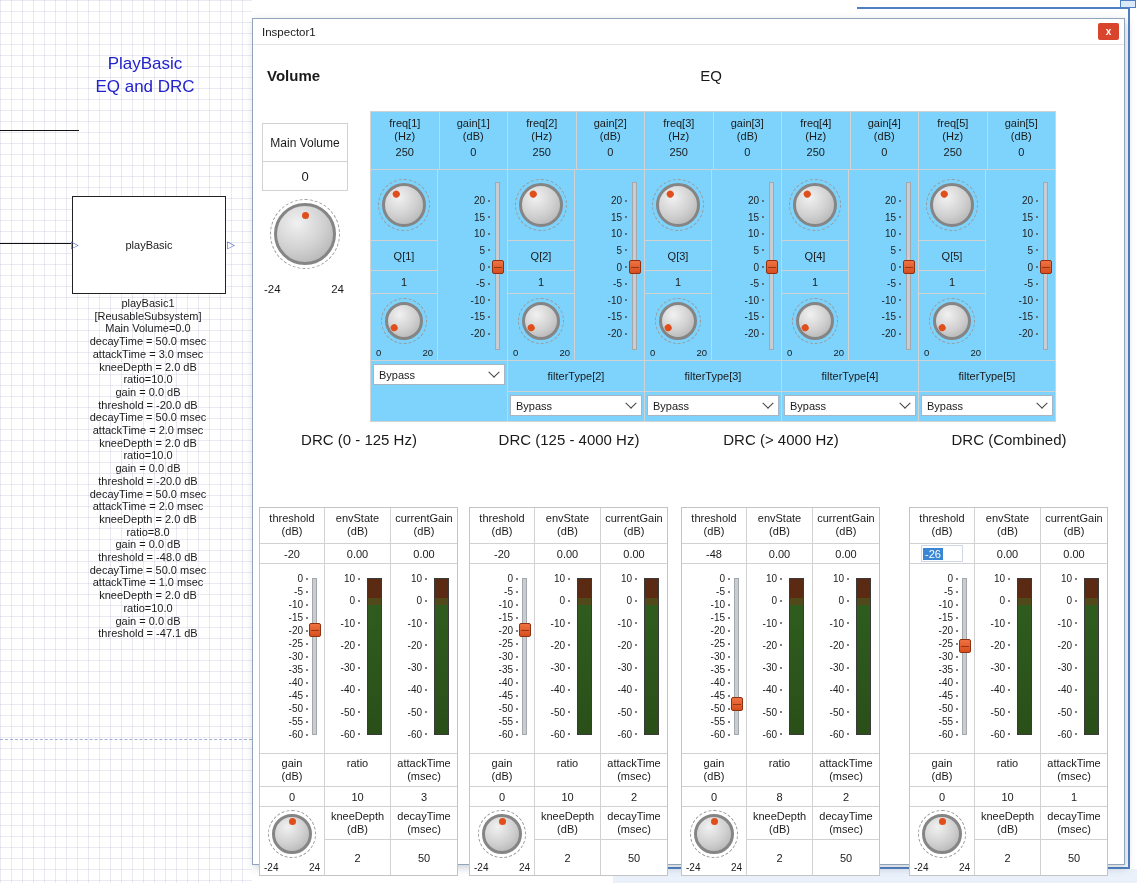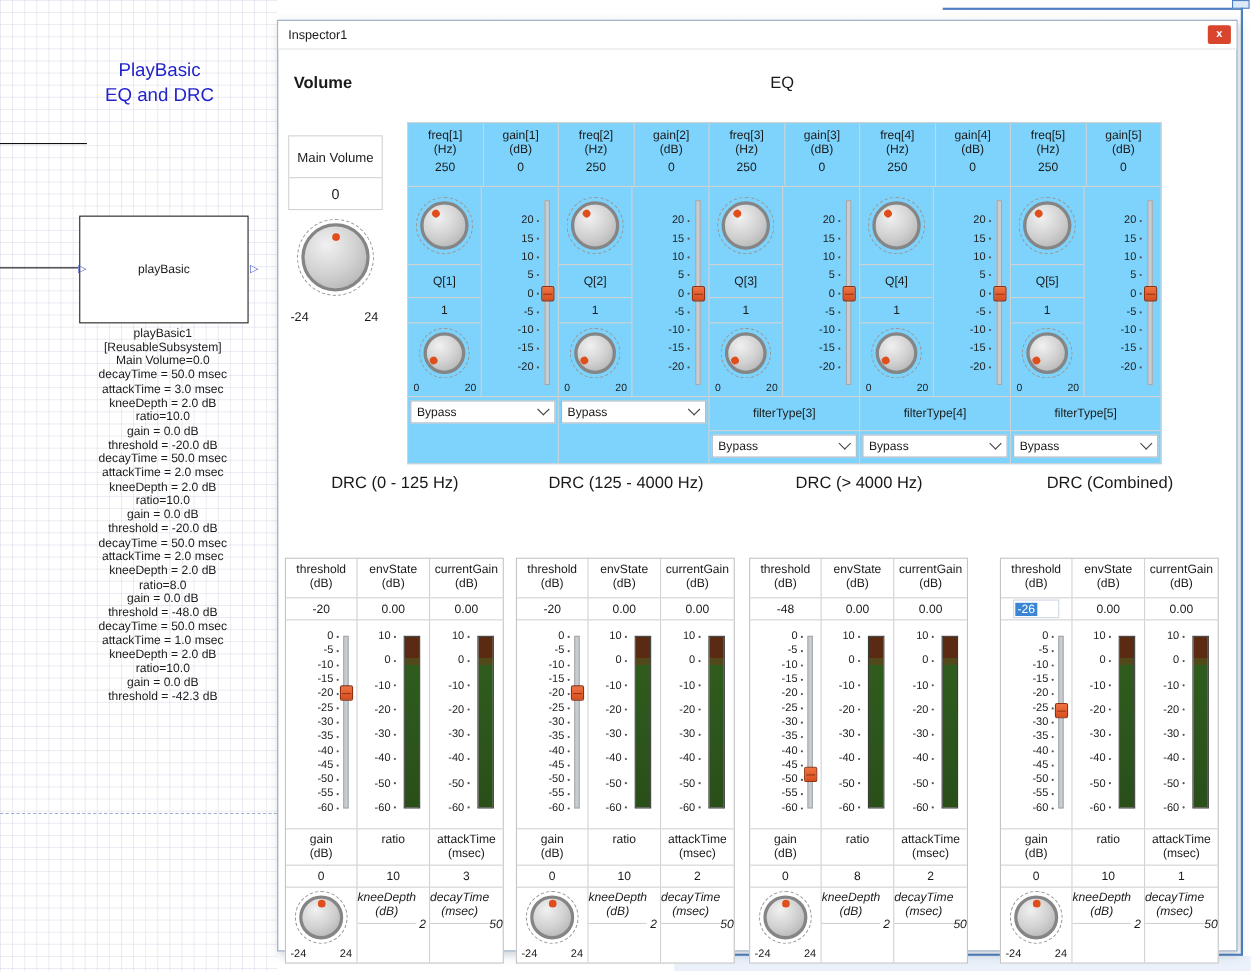--- a/index.html
+++ b/index.html
@@ -112,21 +112,21 @@
   .drc-h{position:absolute;top:412px;width:200px;text-align:center;font-size:15px;}
   .drc-panel{position:absolute;top:488px;width:199px;border:1px solid #c4c4c4;background:#fff;box-sizing:border-box;}
   .dg{display:grid;grid-template-columns:65px 66px 66px;}
   .c{box-sizing:border-box;position:relative;font-size:11px;}
   .br{border-right:1px solid var(--line);} .bb{border-bottom:1px solid var(--line);}
   .lbl{height:36px;text-align:center;padding-top:4px;line-height:13px;}
   .v{height:20px;display:flex;align-items:center;justify-content:center;}
   .body{height:190px;}
   .lbl2{height:33px;text-align:center;padding-top:3px;line-height:13px;}
   .bot{height:68px;}
-  .stack{display:flex;flex-direction:row;font-style:italic;}
+  .stack{display:flex;flex-direction:column;}
   .slabel{height:33px;border-bottom:1px solid var(--line);text-align:center;padding-top:3px;line-height:13px;box-sizing:border-box;}
   .sval{flex:1;display:flex;align-items:center;justify-content:center;}
   .knobcell{display:flex;justify-content:center;padding-top:3px;}
   .kmin2{position:absolute;left:4px;bottom:2px;font-size:10px;}
   .kmax2{position:absolute;right:4px;bottom:2px;font-size:10px;}
   .editfield{background:#fff;box-shadow:0 0 0 1px #cfd8e4;height:15px;min-width:38px;display:flex;align-items:center;padding:0 1px;text-align:center;}
   .sel{background:#3a86d4;color:#fff;padding:0 2px;}
 </style>
 </head>
 <body>
@@ -163,21 +163,21 @@
       <div>attackTime = 2.0 msec</div>
       <div>kneeDepth = 2.0 dB</div>
       <div>ratio=8.0</div>
       <div>gain = 0.0 dB</div>
       <div>threshold = -48.0 dB</div>
       <div>decayTime = 50.0 msec</div>
       <div>attackTime = 1.0 msec</div>
       <div>kneeDepth = 2.0 dB</div>
       <div>ratio=10.0</div>
       <div>gain = 0.0 dB</div>
-      <div>threshold = -42.3 dB</div>
+      <div>threshold = -47.1 dB</div>
     </div>
   <div class="page-dash"></div>
 </div>
 
 <div class="top-strip"></div>
 <div class="right-strip"></div>
 <div class="bottom-white"></div>
 <div class="blue-h-top"></div>
 <div class="blue-box"></div>
 <div class="blue-v-right"></div>
@@ -367,20 +367,21 @@
                 <span>-20</span>
                 <i></i>
               </div>
             </div>
           <div class="vtrack eqtrack"></div>
           <div class="vrange eqrange">
               <div class="vthumb" style="top: 50%;"></div>
             </div>
         </div>
       </div>
+      <div class="eq-flabel">filterType[2]</div>
       <div class="eq-crow">
         <div class="combo">
           <span>Bypass</span>
           <span class="chev"></span>
         </div>
       </div>
     </div>
 
     <div class="eq-ch">
       <div class="eq-head">

